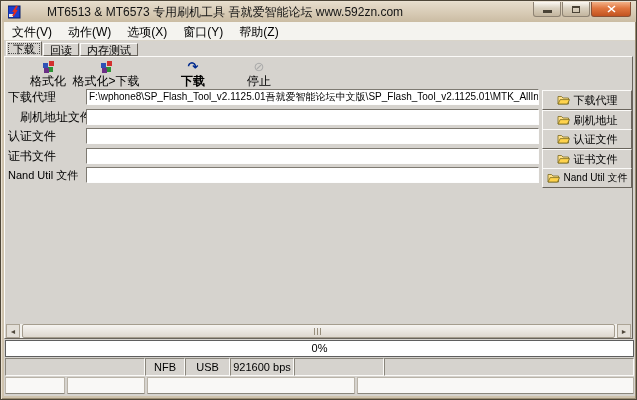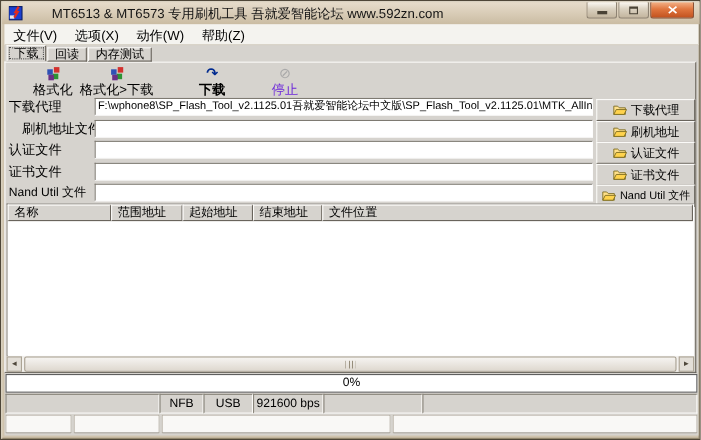--- a/index.html
+++ b/index.html
@@ -38,21 +38,21 @@
   .tab.active { height:15px; line-height:15px; border-bottom-color:#d6d3ce;
                 outline:1px dotted #4d4d4d; outline-offset:-3px; }
 
   .panel { position:absolute; left:0; top:15px; width:629px; height:283px;
            border:1px solid; border-color:#fbfaf8 #69645c #69645c #fbfaf8; background:#d6d3ce; }
 
   
   .toolbtn { position:absolute; top:2px; height:30px; text-align:center; cursor:default; }
   .ticon { height:15px; display:flex; align-items:center; justify-content:center; }
   .tlabel { font-size:12px; line-height:14px; }
-  .toolbtn.disabled .tlabel { color:#6d28d9; }
+  .toolbtn.disabled .tlabel { color:#000000; }
   .pinwheel { position:relative; width:11px; height:11px; }
   .pinwheel i { position:absolute; width:5px; height:5px; }
   .pw-r { left:6px; top:0;  background:#d3312e; }
   .pw-b { left:0;  top:2px; background:#2f51b5; }
   .pw-g { left:5px; top:6px; background:#2c9334; }
   .pw-p { left:1px; top:7px; background:#6b2f86; }
   .dl-arrow { font-size:13px; font-weight:bold; color:#002a8f; line-height:13px; }
   .stop-glyph { font-size:13px; color:#a9a9a9; line-height:13px; }
 
   
@@ -120,22 +120,23 @@
       <div class="wc close">
         <svg width="9" height="8" viewBox="0 0 9 8">
           <path d="M1 1 L8 7 M8 1 L1 7" stroke="#ffffff" stroke-width="1.6"></path>
         </svg>
       </div>
     </div>
   </div>
 
   <div class="menubar">
     <span class="menu-item">文件(V)</span>
+    <span class="menu-item">动作(W)</span>
     <span class="menu-item">选项(X)</span>
-    <span class="menu-item">动作(W)</span>
+    <span class="menu-item">窗口(Y)</span>
     <span class="menu-item">帮助(Z)</span>
   </div>
 
   <div class="client">
 
     <div class="tabs">
       <span class="tab active">下载</span>
       <span class="tab">回读</span>
       <span class="tab">内存测试</span>
     </div>
@@ -217,30 +218,20 @@
         <span class="blabel">证书文件</span>
       </div>
       <div class="fbtn small" style="top:111px;">
         <svg width="13" height="10" viewBox="0 0 13 10">
           <path d="M1 9 V1.5 H4.5 L6 3 H11.5 V9 Z" fill="#ffe08a" stroke="#7a6a20" stroke-width="0.8"></path>
           <path d="M1 9 L3.2 4.6 H12.6 L10.4 9 Z" fill="#ffd34d" stroke="#7a6a20" stroke-width="0.8"></path>
         </svg>
         <span class="blabel">Nand Util 文件</span>
       </div>
 
-      <div class="table">
-        <div class="thead">
-          <div class="th" style="width:94px;">名称</div>
-          <div class="th" style="width:65px;">范围地址</div>
-          <div class="th" style="width:64px;">起始地址</div>
-          <div class="th" style="width:63px;">结束地址</div>
-          <div class="th" style="flex:1;">文件位置</div>
-        </div>
-        <div class="tbody"></div>
-      </div>
 
       <div class="hscroll">
         <div class="sarrow">◄</div>
         <div class="strack">
           <div class="sthumb">
             <span class="sgrip"></span>
           </div>
         </div>
         <div class="sarrow">►</div>
       </div>

